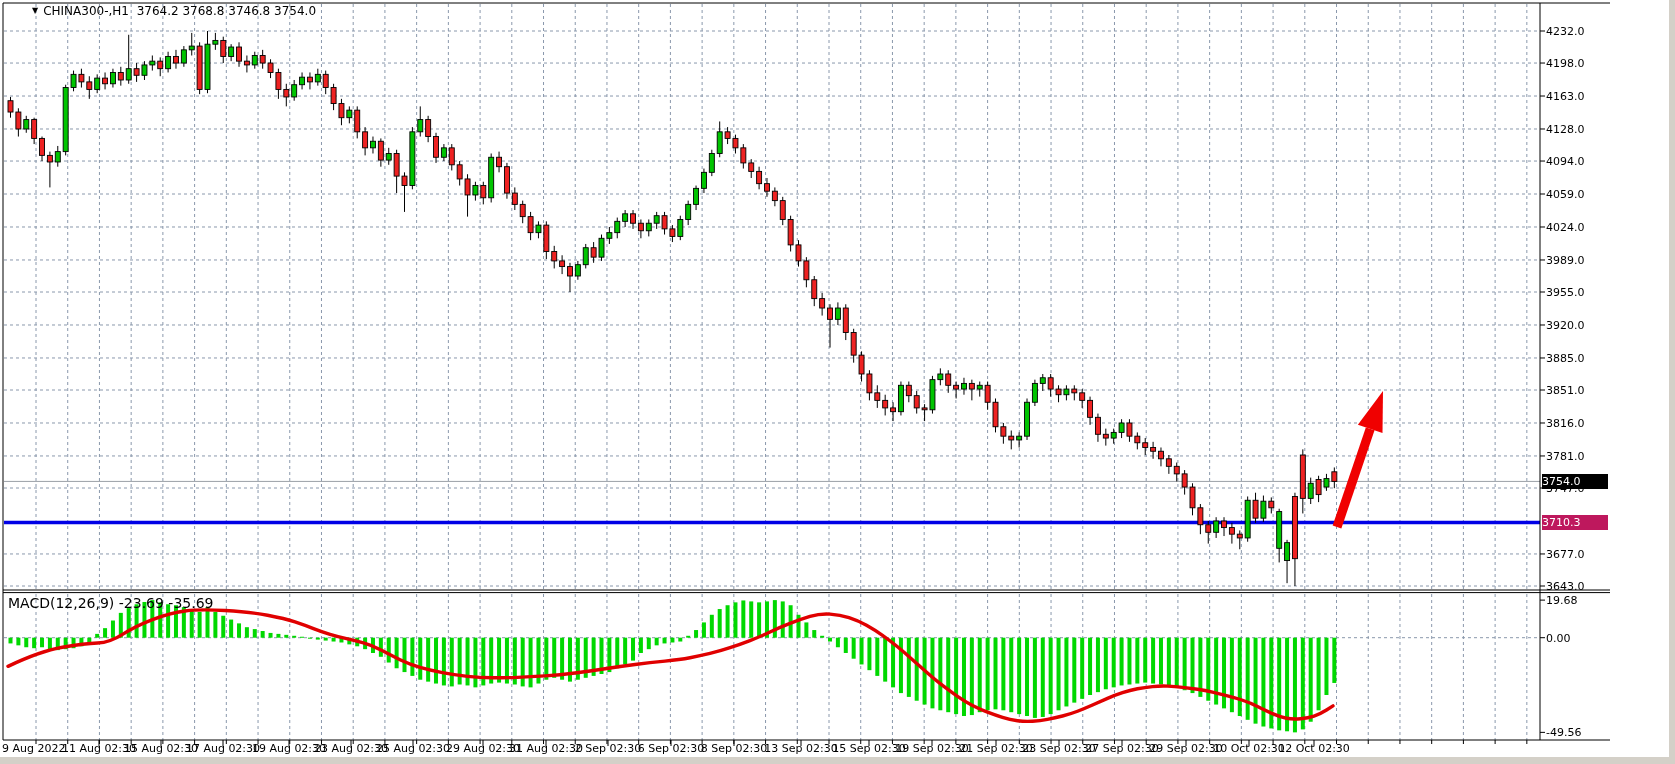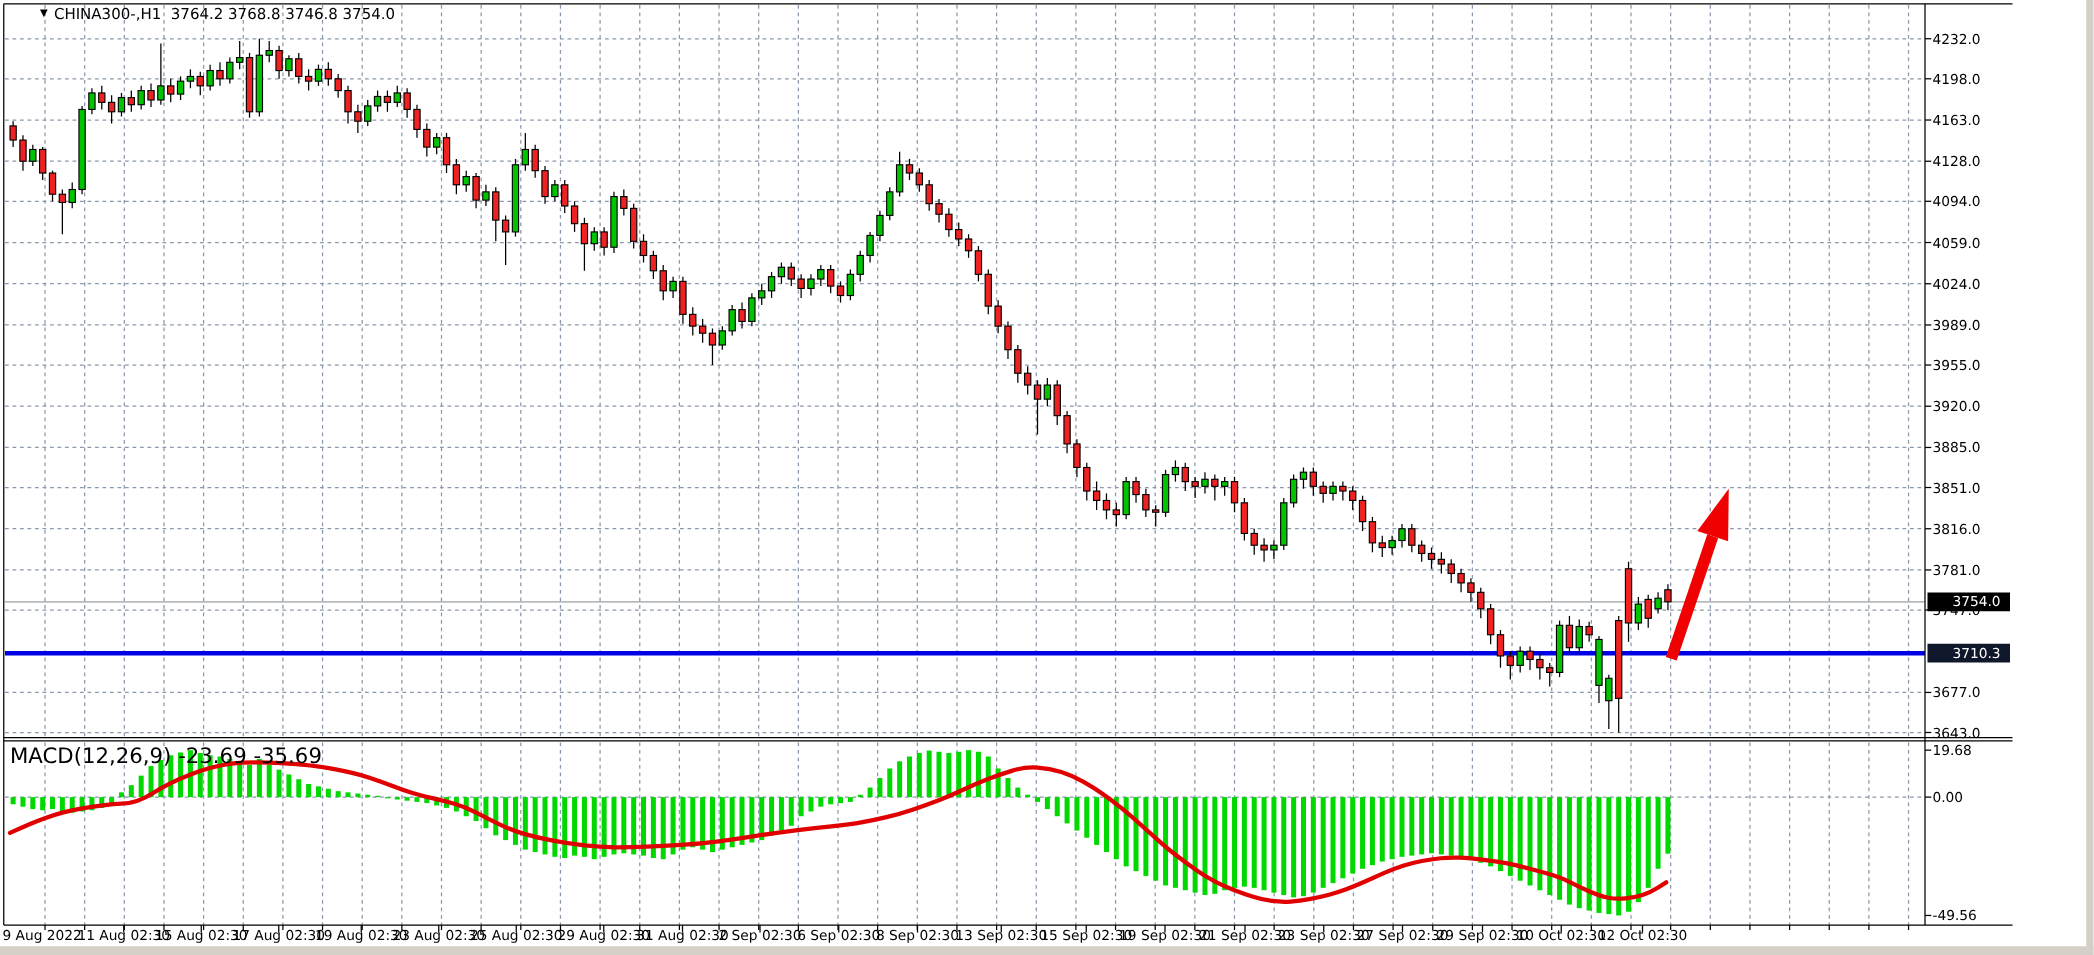--- a/index.html
+++ b/index.html
@@ -1,23 +1,23 @@
 <!DOCTYPE html>
 <html><head>
 <meta charset="utf-8">
 <style>
   html,body{margin:0;padding:0;background:#ffffff;}
   .screen{position:relative;width:1675px;height:764px;background:#ffffff;overflow:hidden;
           font-family:"DejaVu Sans","Liberation Sans",sans-serif;}
   #chart-svg{position:absolute;left:0;top:0;}
   .title-bar{position:absolute;left:8px;top:4px;font-size:12px;color:#000;white-space:pre;margin-left:24px;}
   .title-bar .dd{display:inline-block;font-size:8px;vertical-align:2px;margin-right:5px;color:#000;cursor:pointer;}
-  .macd-label{position:absolute;left:8px;top:595px;font-size:17px;color:#000;}
+  .macd-label{position:absolute;left:8px;top:595px;font-size:14px;color:#000;}
   .badge{position:absolute;left:1542px;width:66px;height:15px;line-height:15px;
-         font-size:11px;color:#fff;padding-left:20px;box-sizing:border-box;}
+         font-size:11px;color:#fff;padding-left:0;box-sizing:border-box;}
   .strip-bottom{position:absolute;left:0;top:757px;width:1675px;height:7px;background:#d4d0c8;}
   .strip-right{position:absolute;left:1669px;top:0;width:6px;height:764px;background:#d4d0c8;}
 </style>
 </head>
 <body>
 
 <div class="screen">
   <svg id="chart-svg" width="1675" height="764">
       <g>
         <line stroke="#8a98ac" stroke-width="1" stroke-dasharray="3 3" x1="36" y1="4" x2="36" y2="589"></line>
@@ -799,16 +799,16 @@
         <text x="1314" y="752" fill="#000000" font-size="11px" text-anchor="middle">12 Oct 02:30</text>
       </g>
       <g>
         <polygon fill="#f00000" points="1341.35749274954,528.4738578417562 1332.64250725046,525.5261421582438 1365.826352104754,427.41738345859176 1374.5413376038339,430.3650991421041"></polygon>
         <polygon fill="#f00000" points="1383,391 1382.498498276907,433.05649172270233 1357.869191431681,424.7259908779935"></polygon>
       </g>
     </svg>
   <div class="title-bar"><span class="dd">▼</span><span>CHINA300-,H1</span><span>&nbsp; <span>3764.2 3768.8 3746.8 3754.0</span></span></div>
   <div class="macd-label">MACD(12,26,9) -23.69 -35.69</div>
   <div class="badge" id="price-badge" style="background: rgb(0, 0, 0); top: 473.907px;">3754.0</div>
-  <div class="badge" id="hline-badge" style="background: #0f172a; top: 515.085px;">3710.3</div>
+  <div class="badge" id="hline-badge" style="background: #be185d; top: 515.085px;">3710.3</div>
   <div class="strip-bottom"></div>
   <div class="strip-right"></div>
 </div>
 
 </body></html>

